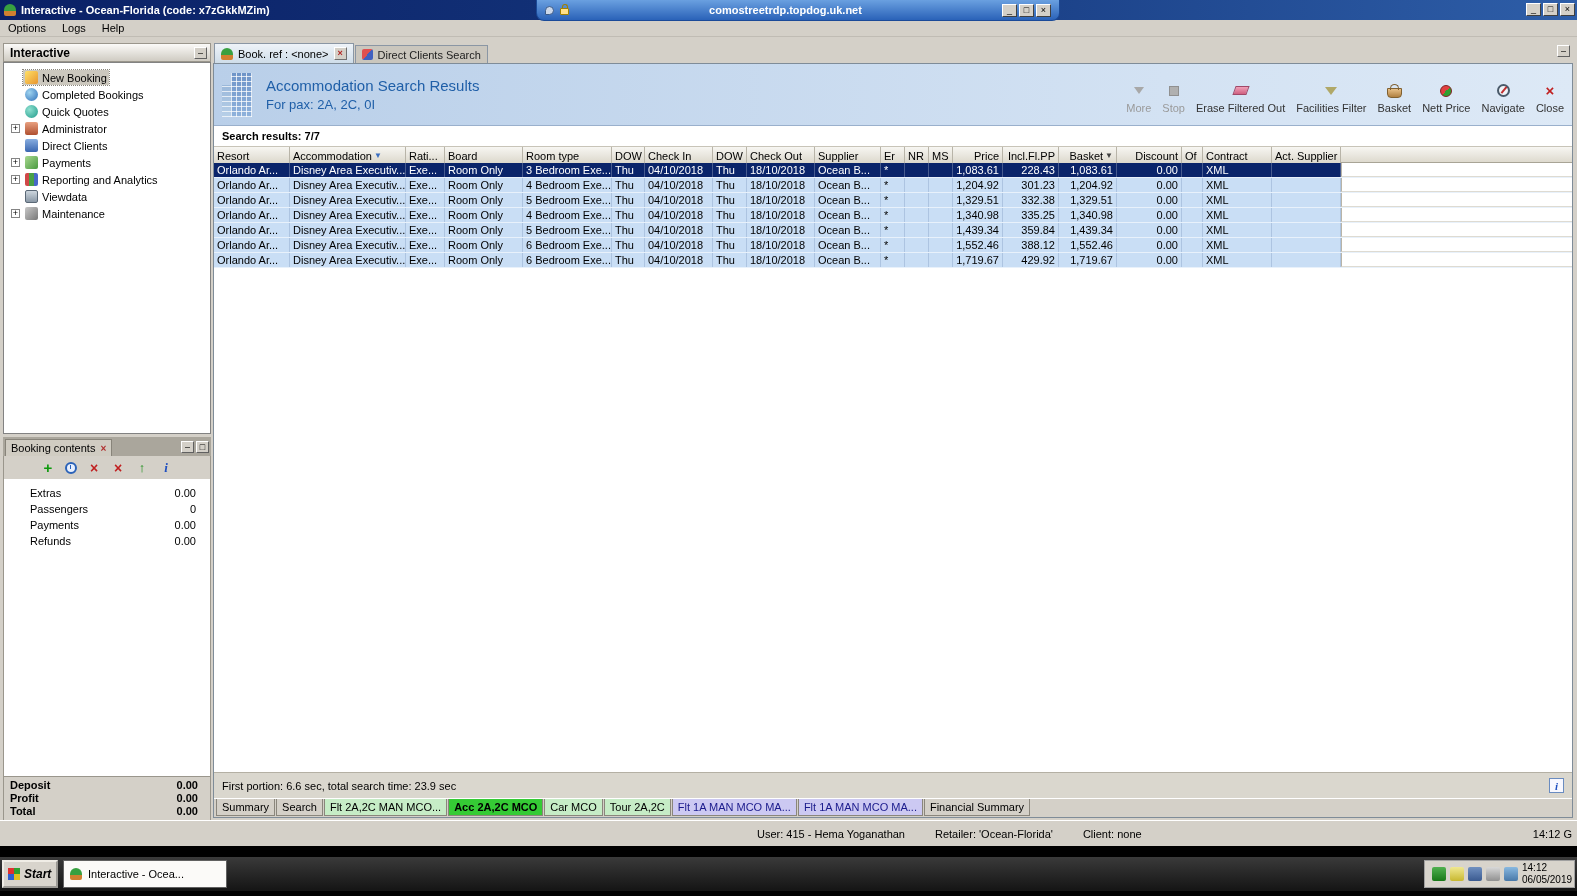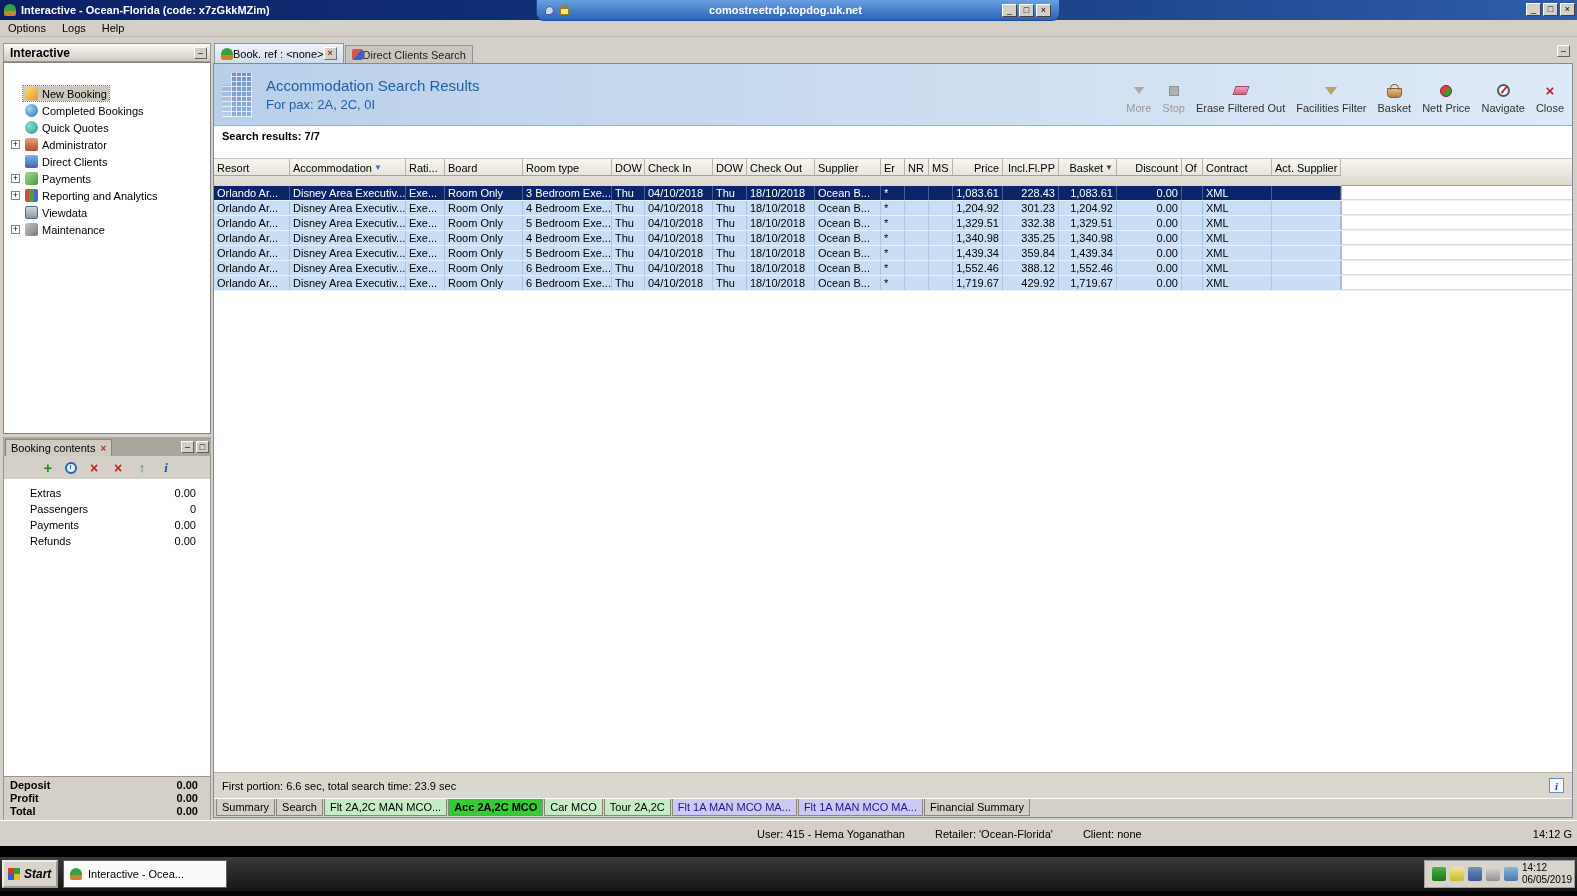--- a/index.html
+++ b/index.html
@@ -20,21 +20,21 @@
   .rdpbar{position:absolute;left:536px;top:0;width:524px;height:21px;background:linear-gradient(#6aa0e0,#2a62b8);border:1px solid #1a4a98;border-top:none;border-radius:0 0 8px 8px;display:flex;align-items:center;padding:0 8px;gap:6px;z-index:60;color:#fff;}
   .pin-icon{width:9px;height:9px;background:#ccd8ea;border:1px solid #3a5a88;border-radius:50% 50% 50% 0;}
   .lock-icon{width:9px;height:7px;background:#ffe08a;border:1px solid #a08000;border-radius:1px;position:relative;margin-top:3px;}
   .lock-icon::before{content:"";position:absolute;left:1px;top:-5px;width:4px;height:4px;border:1px solid #a08000;border-bottom:none;border-radius:3px 3px 0 0;}
   .rdp-host{flex:1;text-align:center;font-size:11px;font-weight:bold;}
   .rdp-btns{display:flex;gap:2px;}
 
   
   .side-head{position:absolute;left:3px;top:43px;width:208px;height:19px;display:flex;align-items:center;justify-content:space-between;padding:0 3px 0 6px;background:linear-gradient(#fbfaf8,#cfcbc2);border:1px solid #9a968c;font-weight:bold;font-size:12px;}
   .mini-btn{width:13px;height:12px;background:#d4d0c8;border:1px solid;border-color:#fff #606060 #606060 #fff;font-size:9px;line-height:10px;text-align:center;font-weight:normal;}
-  .tree{position:absolute;left:3px;top:62px;width:208px;height:372px;background:#fff;border:1px solid #828282;padding-top:22px;}
+  .tree{position:absolute;left:3px;top:62px;width:208px;height:372px;background:#fff;border:1px solid #828282;padding-top:6px;}
   .tree-item{height:17px;display:flex;align-items:center;gap:3px;padding-left:5px;font-size:11px;}
   .expander{width:9px;height:9px;border:1px solid #848484;background:#fff;color:#000;font-size:9px;line-height:7px;text-align:center;margin-left:2px;flex:none;}
   .expander.hidden{visibility:hidden;}
   .ti-body{display:flex;align-items:center;gap:4px;padding:0 2px;height:15px;}
   .tree-item.selected .ti-body{background:#ccc8be;outline:1px dotted #8a867c;}
   .tree-icon{width:13px;height:13px;border-radius:2px;flex:none;}
   .new-booking-icon{background:linear-gradient(135deg,#ffe066,#e8952f);}
   .completed-bookings-icon{background:radial-gradient(circle at 35% 35%,#9fd4f0,#2f6fb8);border-radius:50%;}
   .quick-quotes-icon{background:radial-gradient(circle at 35% 35%,#8fe0d0,#1f9a8a);border-radius:50%;}
   .administrator-icon{background:linear-gradient(180deg,#e8a080,#b05030);}
@@ -60,21 +60,21 @@
   .info-icon::before,.info-btn{color:#2050c0;font-weight:bold;font-style:italic;font-family:"Liberation Serif",serif;}
   .info-icon::before{content:"i";font-size:13px;}
   .bc-list{position:absolute;left:3px;top:479px;width:208px;height:297px;background:#fff;border-left:1px solid #9a968c;border-right:1px solid #9a968c;padding-top:6px;}
   .bc-row{display:flex;justify-content:space-between;align-items:center;height:16px;padding:0 14px 0 26px;font-size:11px;}
   .bc-totals{position:absolute;left:3px;top:776px;width:208px;height:52px;background:#d4d0c8;border:1px solid #9a968c;padding:2px 12px 0 6px;}
   .bc-trow{display:flex;justify-content:space-between;font-weight:bold;font-size:11px;line-height:13px;}
 
   
   .main{position:absolute;left:213px;top:42px;width:1360px;height:776px;}
   .doc-tabs{height:21px;display:flex;align-items:flex-end;gap:1px;padding-left:1px;}
-  .doc-tab{display:inline-flex;align-items:center;padding:0 6px;font-size:11px;border:1px solid #8a96a4;border-bottom:none;white-space:nowrap;margin-top:37px;}
+  .doc-tab{display:inline-flex;align-items:center;gap:5px;padding:0 6px;font-size:11px;border:1px solid #8a96a4;border-bottom:none;white-space:nowrap;margin-top:37px;}
   .doc-tab.active{height:20px;background:linear-gradient(#eef3f8,#cfdde9);}
   .doc-tab.inactive{height:18px;background:#cac6bd;color:#222;}
   .tab-close{width:13px;height:13px;background:#d4d0c8;border:1px solid;border-color:#fff #707070 #707070 #fff;color:#b02020;font-size:9px;line-height:11px;text-align:center;font-weight:bold;}
   .palm-icon{width:12px;height:12px;background:linear-gradient(180deg,#38a040 0 55%,#d08030 55% 100%);border-radius:6px 6px 2px 2px;flex:none;}
   .search-tab-icon{width:11px;height:11px;background:linear-gradient(135deg,#e05050 50%,#4060c0 50%);border-radius:2px;flex:none;}
   .main-min{position:absolute;right:3px;top:3px;}
   .frame{position:absolute;left:0;top:21px;width:1360px;height:755px;background:#fff;border:1px solid #7f8c98;display:flex;flex-direction:column;}
   .hdr{height:62px;flex:none;background:linear-gradient(90deg,#b9cfe9,#d3e2f3 70%,#dde9f6);display:flex;align-items:center;padding:0 8px;gap:12px;border-bottom:1px solid #9ab0cc;}
   .building{width:32px;height:44px;position:relative;flex:none;}
   .building .b1{position:absolute;left:9px;top:0;width:21px;height:44px;background-image:repeating-linear-gradient(0deg,rgba(255,255,255,.75) 0 1px,transparent 1px 5px),repeating-linear-gradient(90deg,rgba(255,255,255,.75) 0 1px,transparent 1px 5px),linear-gradient(#6e94c8,#8fb2dc);}
@@ -89,21 +89,21 @@
   .stop-icon{width:10px;height:10px;background:#b0b0b0;border:1px solid #909090;}
   .erase-icon{width:14px;height:9px;background:linear-gradient(#f0a0b8,#d06080);transform:skewX(-20deg);border:1px solid #a04868;}
   .facilities-icon{width:0;height:0;border-left:6px solid transparent;border-right:6px solid transparent;border-top:8px solid #b0a868;}
   .basket-icon{width:15px;height:10px;background:linear-gradient(#e8c088,#b08040);border:1px solid #806030;border-radius:0 0 4px 4px;position:relative;margin-top:4px;}
   .basket-icon::before{content:"";position:absolute;left:2px;top:-5px;right:2px;height:5px;border:1px solid #806030;border-bottom:none;border-radius:6px 6px 0 0;}
   .nett-icon{width:12px;height:12px;border-radius:50%;background:linear-gradient(135deg,#e04040 50%,#30a030 50%);border:1px solid #802020;}
   .navigate-icon{width:13px;height:13px;border-radius:50%;border:2px solid #4a5a6a;background:#f0f4f8;position:relative;}
   .navigate-icon::before{content:"";position:absolute;left:4px;top:0px;width:2px;height:8px;background:#c03030;transform:rotate(40deg);}
   .close-icon::before{content:"×";color:#c02020;font-weight:bold;font-size:15px;}
   .results-bar{height:20px;display:flex;align-items:center;padding-left:8px;font-weight:bold;font-size:11px;background:#fff;flex:none;}
-  .thead{height:28px;display:flex;flex:none;background:linear-gradient(#f7f6f2,#dcd8cc);border-top:1px solid #c8c4b8;margin-top:12px;}
+  .thead{height:17px;display:flex;flex:none;background:linear-gradient(#f7f6f2,#dcd8cc);border-top:1px solid #c8c4b8;}
   .th{height:17px;border-right:1px solid #b8b4a8;border-bottom:1px solid #a8a496;font-size:11px;padding:1px 3px 0;display:flex;align-items:center;gap:2px;overflow:hidden;white-space:nowrap;flex:none;}
   .th.r{justify-content:flex-end;}
   .th-fill{flex:1;border-bottom:1px solid #a8a496;}
   .filter-icon{color:#3a6ec0;font-size:8px;}
   .sort-icon{color:#404040;font-size:8px;}
   .tr{display:flex;height:15px;flex:none;background:#c9def5;border-bottom:1px solid #e8f1fb;}
   .tr.sel{background:#0a246a;color:#fff;}
   .td{flex:none;font-size:11px;line-height:14px;padding:0 3px;overflow:hidden;white-space:nowrap;border-right:1px solid rgba(120,150,190,.35);}
   .tr.sel .td{border-right-color:rgba(255,255,255,.25);}
   .td.r{text-align:right;}

